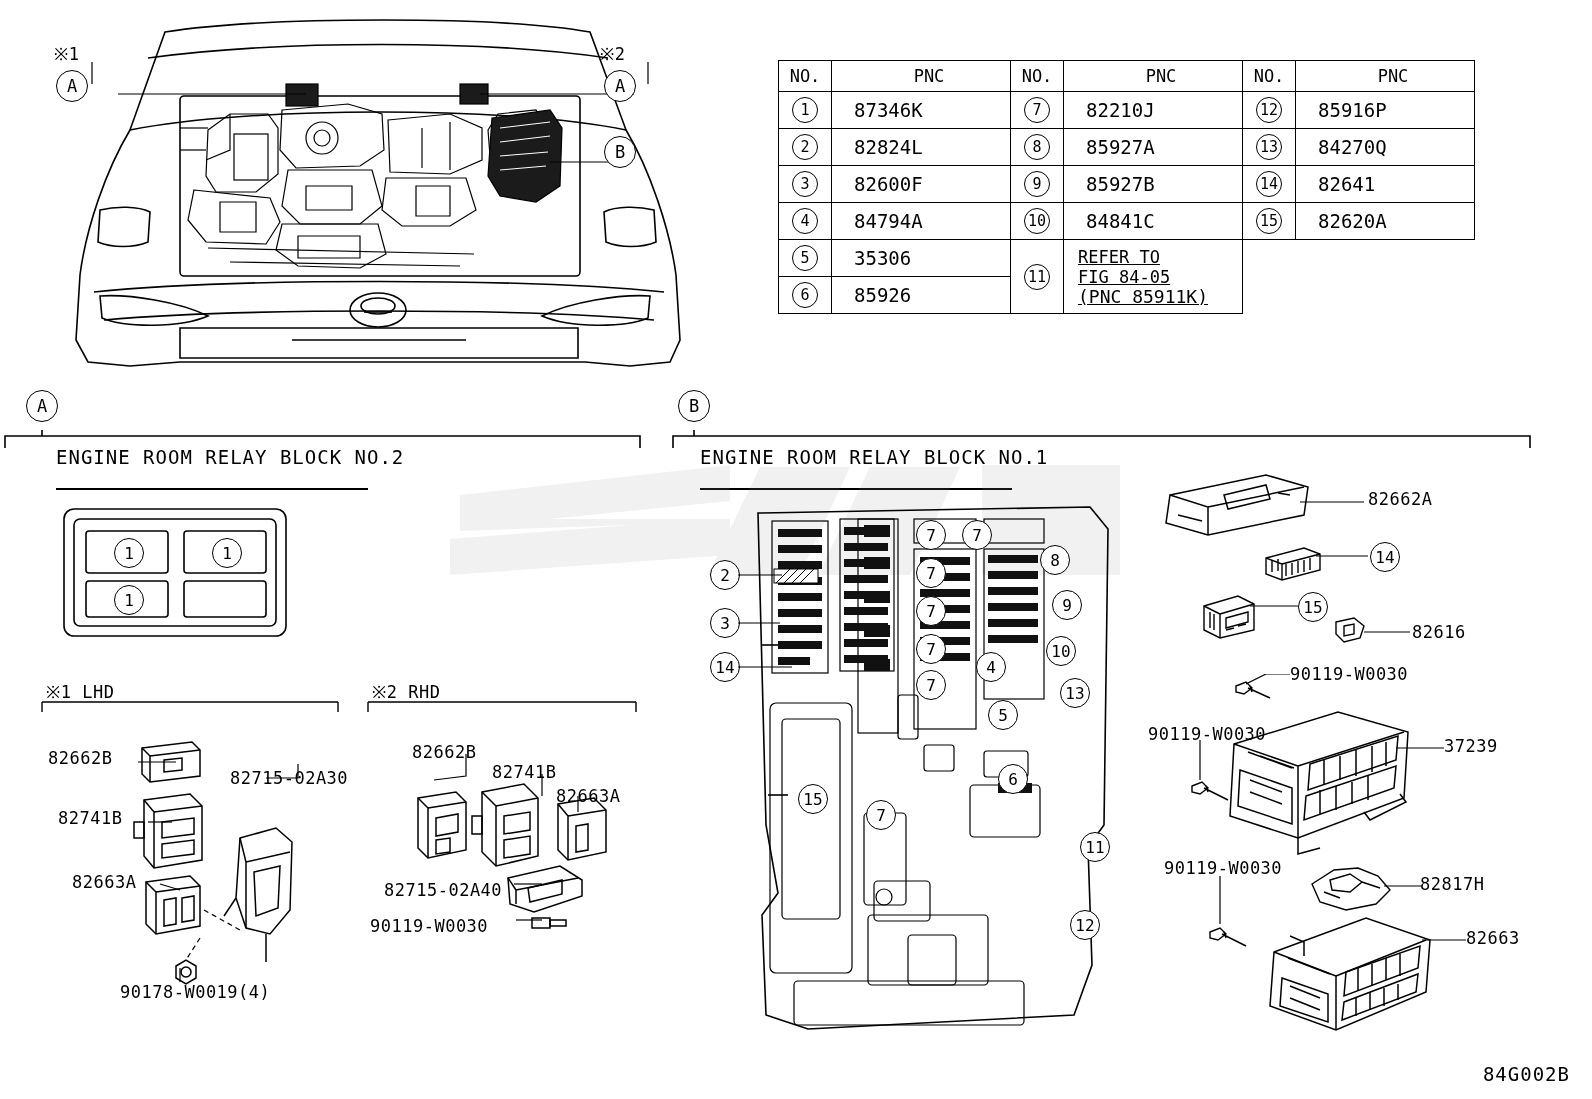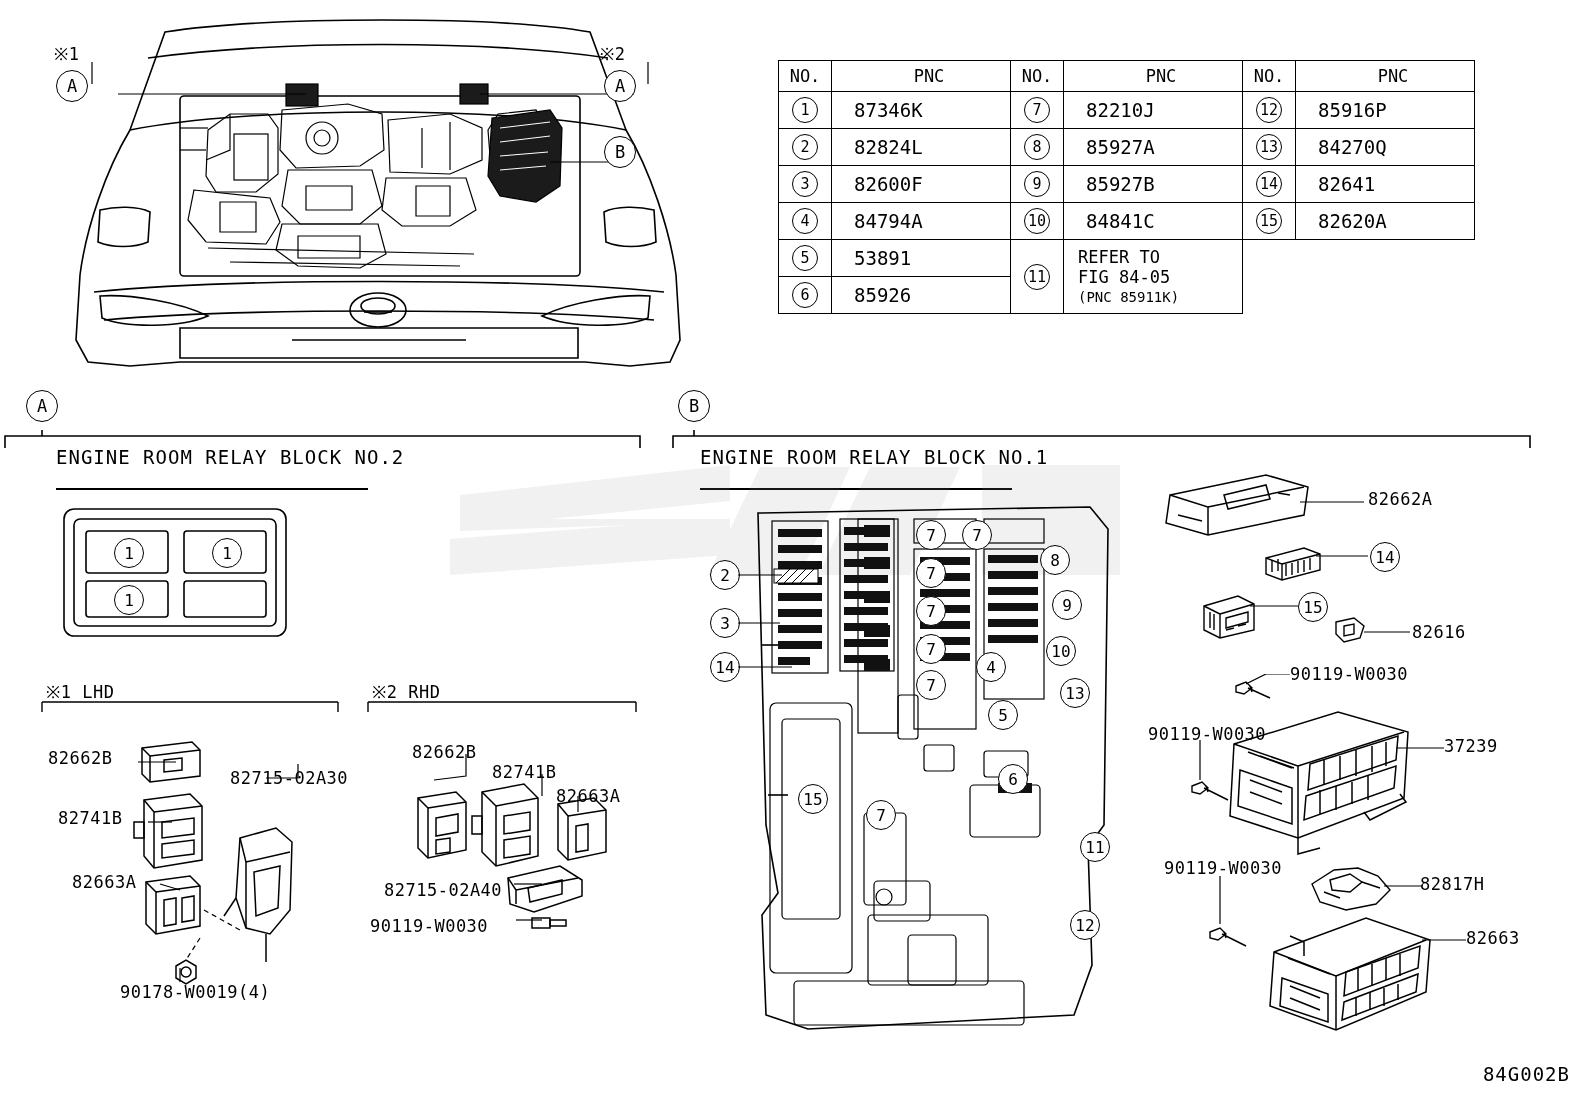--- a/index.html
+++ b/index.html
@@ -138,27 +138,27 @@
     <tr>
       <td class="num"><span class="circ">4</span></td>
       <td class="pnc">84794A</td>
       <td class="num"><span class="circ">10</span></td>
       <td class="pnc">84841C</td>
       <td class="num"><span class="circ">15</span></td>
       <td class="pnc">82620A</td>
     </tr>
     <tr>
       <td class="num"><span class="circ">5</span></td>
-      <td class="pnc">53891</td>
+      <td class="pnc">35306</td>
       <td class="num" rowspan="2"><span class="circ">11</span></td>
-      <td class="pnc" rowspan="2" style="padding:2px 4px;">
+      <td class="pnc" rowspan="2" style="padding:2px 4px;text-decoration:underline;">
         <div class="refbox">
           <div>REFER TO</div>
           <div>FIG 84-05</div>
-          <div style="font-size:14px;">(PNC 85911K)</div>
+          <div style="font-size:18px;">(PNC 85911K)</div>
         </div>
       </td>
       <td style="border:none;"></td>
       <td style="border:none;"></td>
     </tr>
     <tr>
       <td class="num"><span class="circ">6</span></td>
       <td class="pnc">85926</td>
       <td style="border:none;"></td>
       <td style="border:none;"></td>

